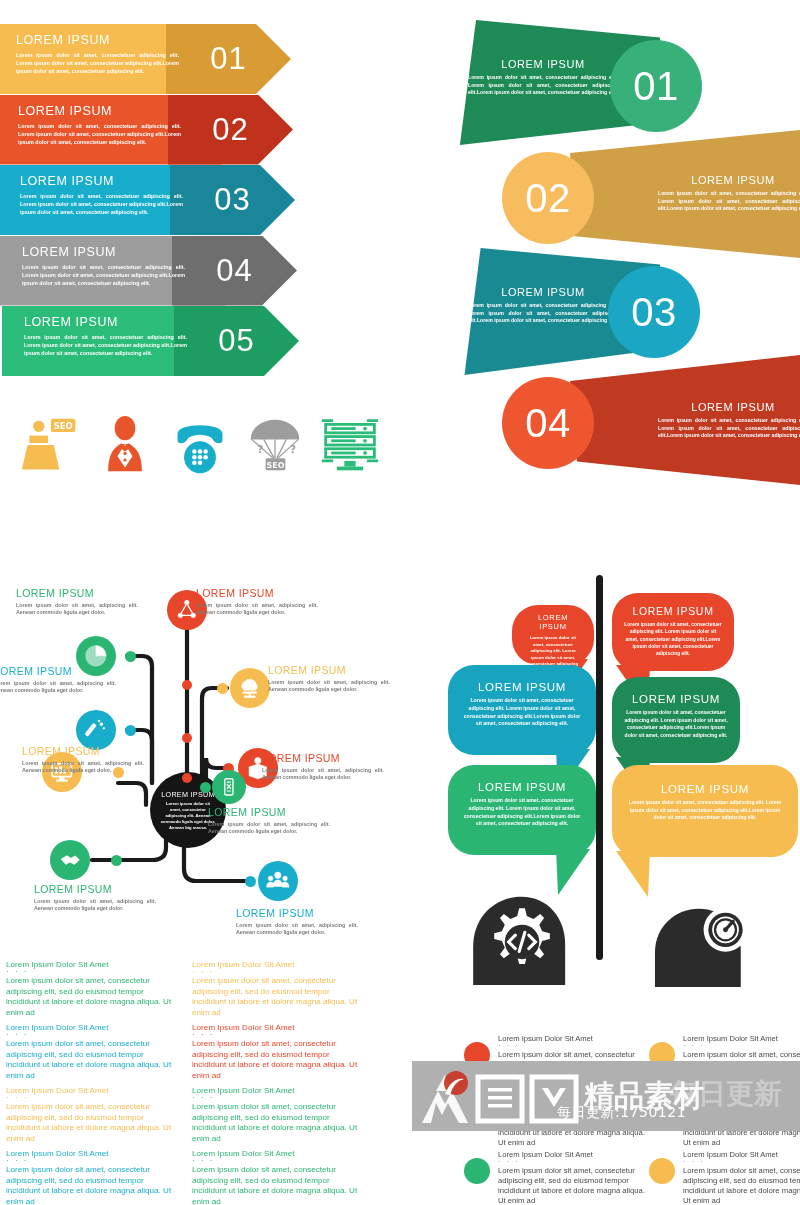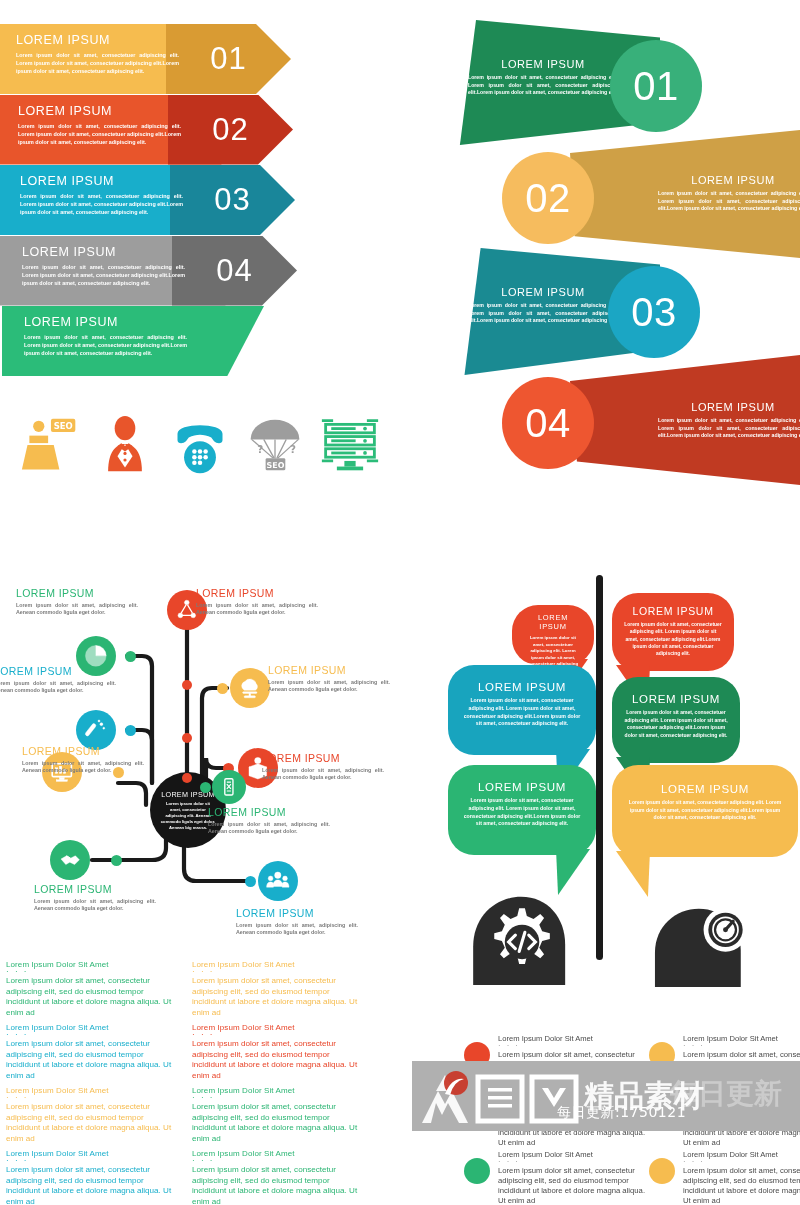--- a/index.html
+++ b/index.html
@@ -149,20 +149,23 @@
         <div class="arrow-head" style="left:166px;background:#6E6E6E;">
           <span class="arrow-num">04</span>
         </div>
         <div class="ab-text">
           <div class="ab-title">LOREM IPSUM</div>
           <div class="ab-desc">Lorem ipsum dolor sit amet, consectetuer adipiscing elit. Lorem ipsum dolor sit amet, consectetuer adipiscing elit.Lorem ipsum dolor sit amet, consectetuer adipiscing elit.</div>
         </div>
       </div>
       <div class="arrow-row" style="top: 282px; left: 8px;">
         <div class="arrow-body" style="width:262px;background:#2BBC79;left:-6px;"></div>
+        <div class="arrow-head" style="left:166px;background:#1E9D62;">
+          <span class="arrow-num">05</span>
+        </div>
         <div class="ab-text">
           <div class="ab-title">LOREM IPSUM</div>
           <div class="ab-desc">Lorem ipsum dolor sit amet, consectetuer adipiscing elit. Lorem ipsum dolor sit amet, consectetuer adipiscing elit.Lorem ipsum dolor sit amet, consectetuer adipiscing elit.</div>
         </div>
       </div>
     </div>
 
   <div id="icon-row">
       <div class="icon-cell" style="left: 10px;">
         <svg viewBox="0 0 64 64" xmlns="http://www.w3.org/2000/svg">

